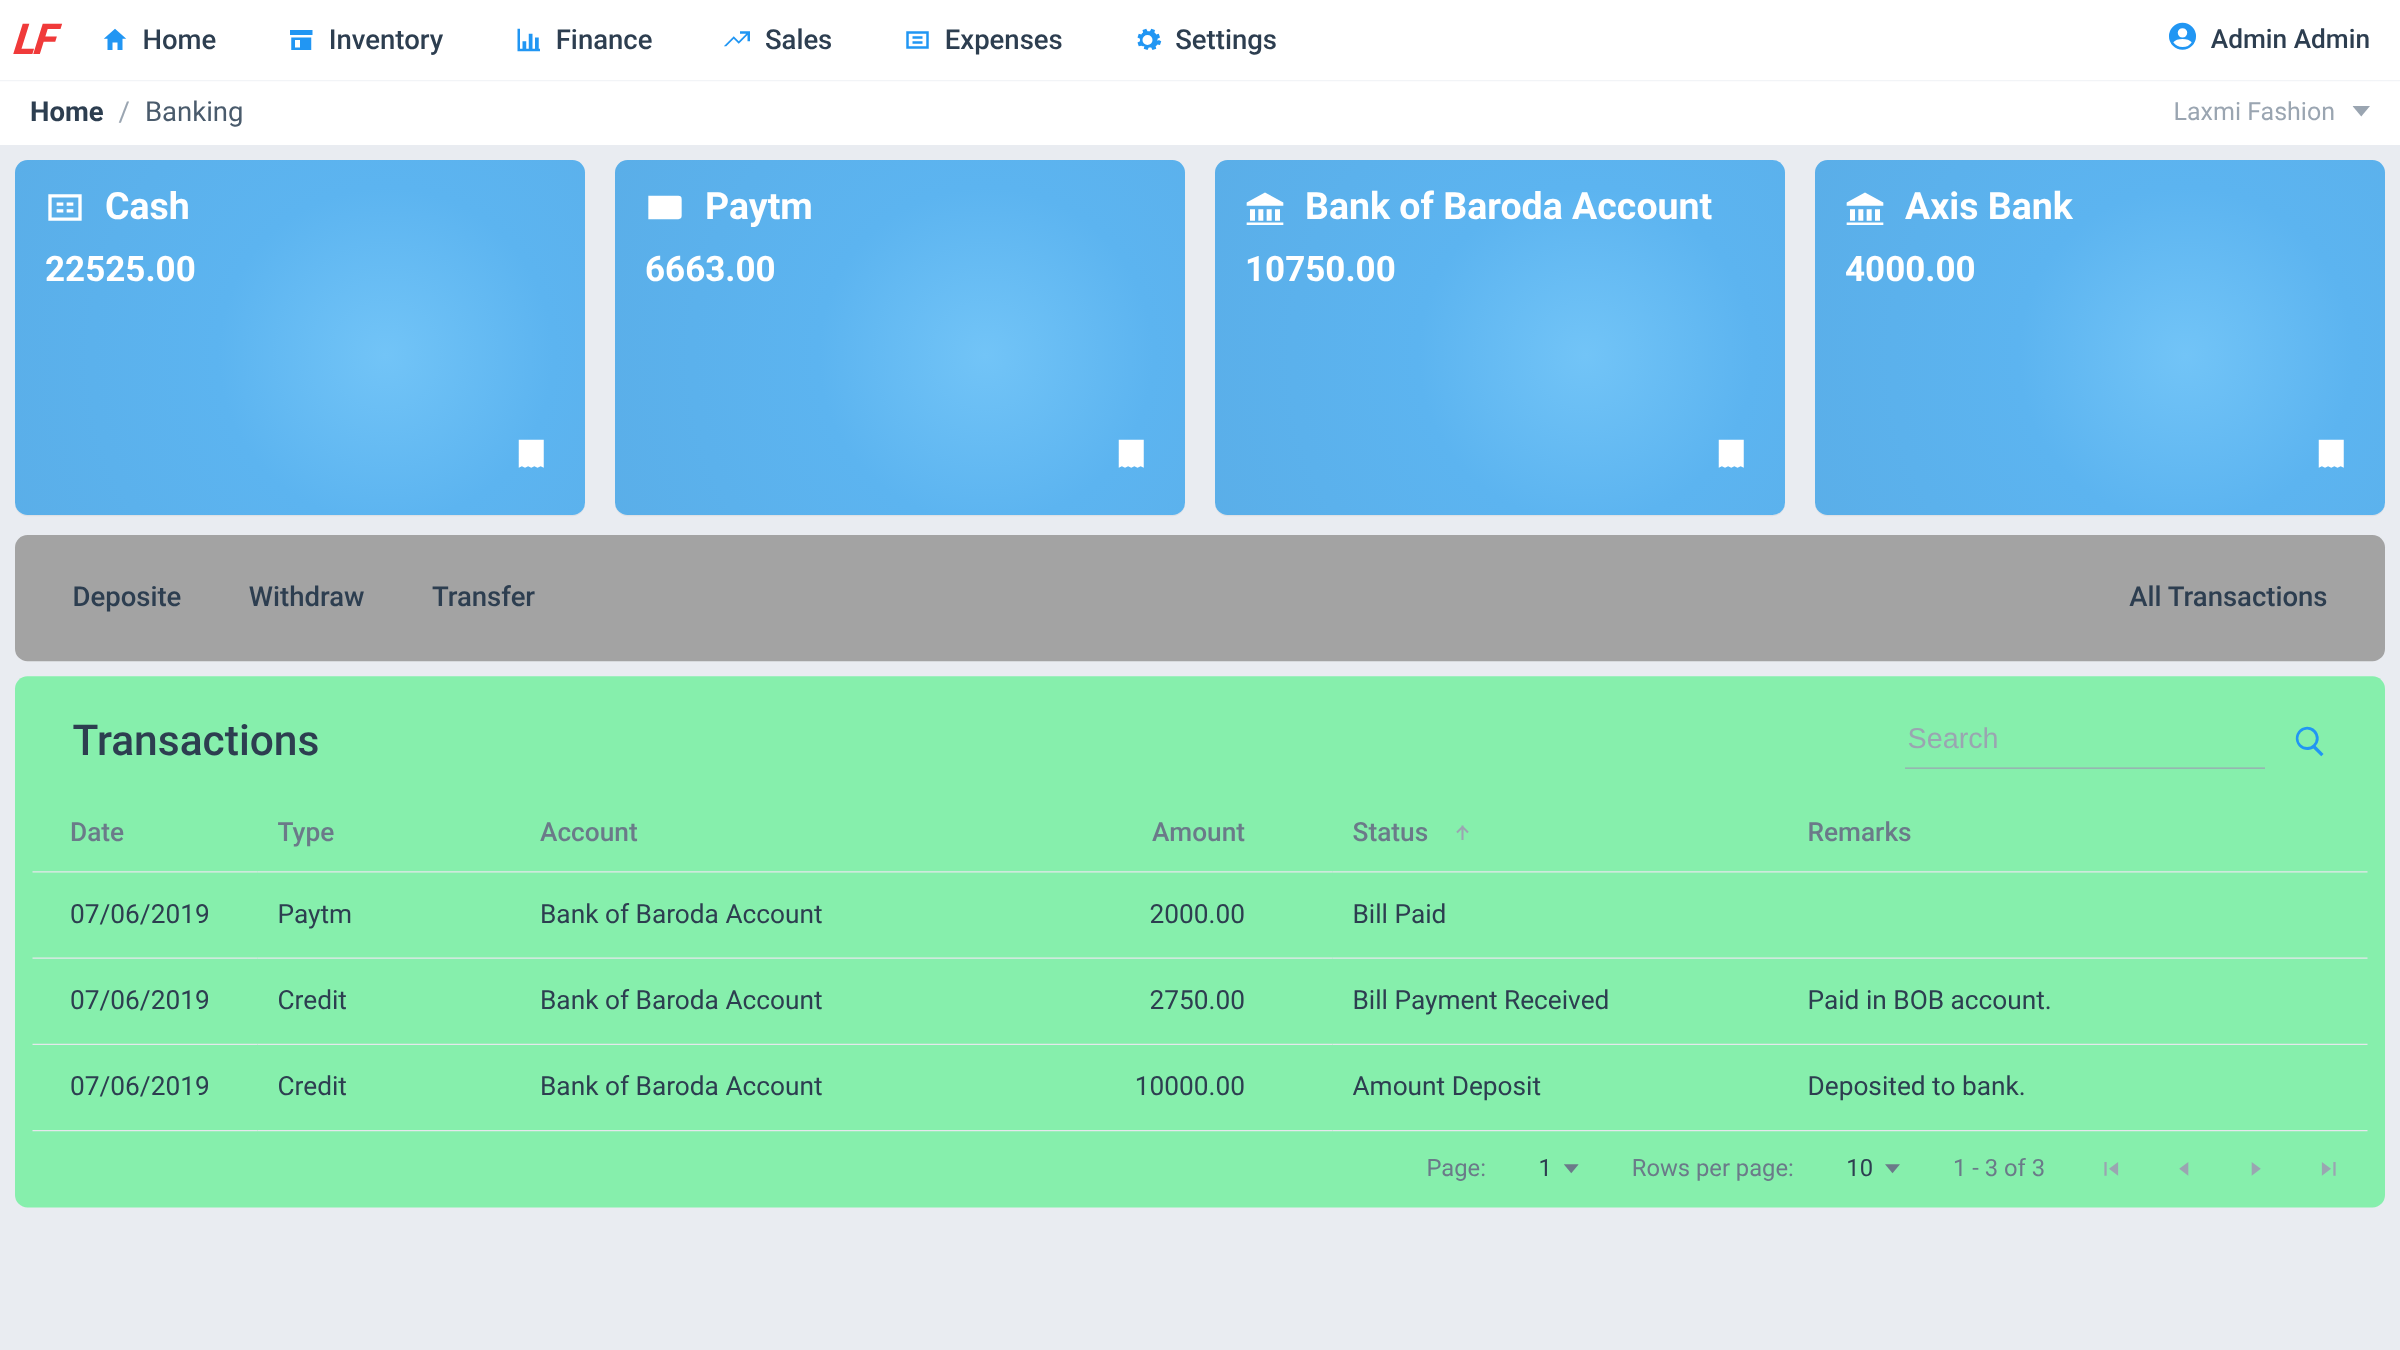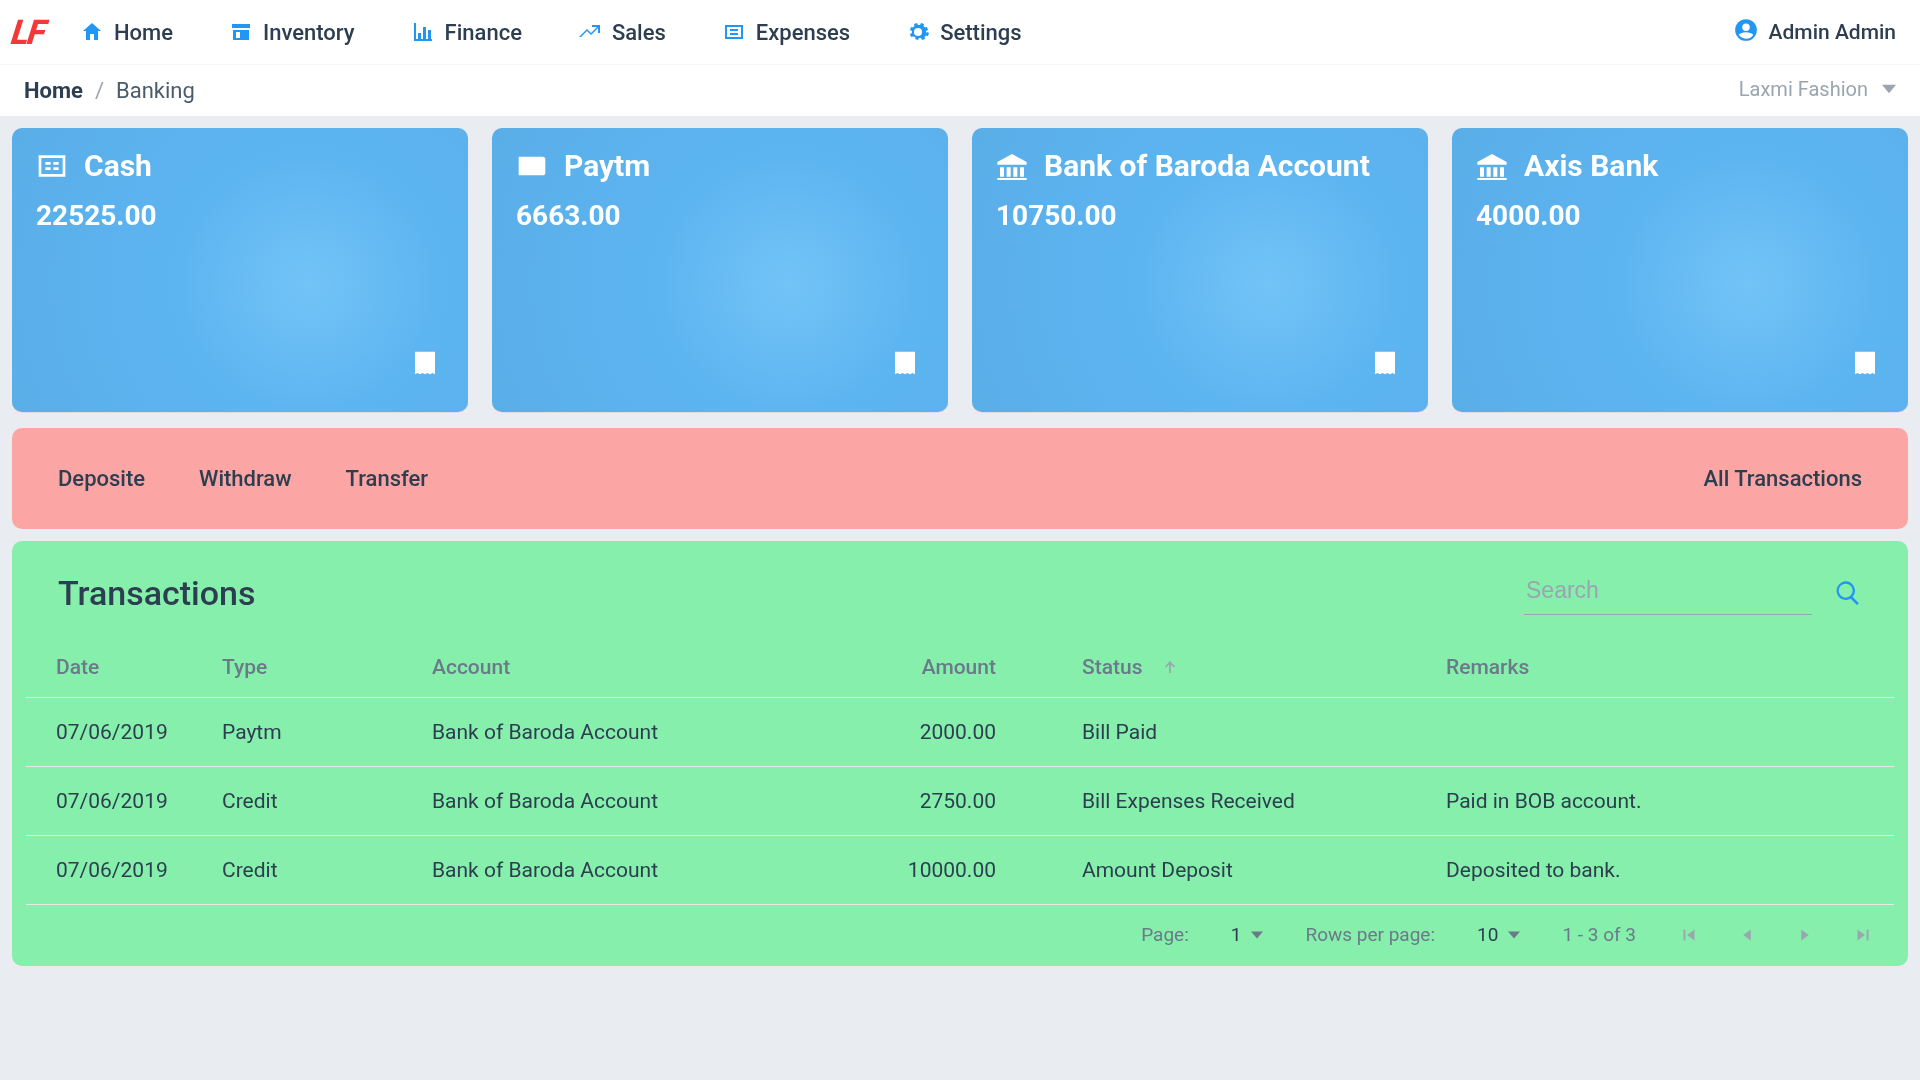--- a/index.html
+++ b/index.html
@@ -118,21 +118,21 @@
   .acct-corner {
     position: absolute;
     right: 28px;
     bottom: 30px;
   }
   .acct-corner svg { width: 30px; height: 30px; }
 
   
   .tabs-panel {
     margin: 0 12px 12px 12px;
-    background: #fca5a5;
+    background: #a3a3a3;
     border-radius: 10px;
     height: 101px;
     display: flex;
     align-items: center;
     padding: 0 46px;
   }
   .tab-btn {
     font-size: 22px;
     color: var(--text-dark);
     cursor: pointer;
@@ -429,21 +429,21 @@
         <td class="col-acct">Bank of Baroda Account</td>
         <td class="col-amt">2000.00</td>
         <td class="col-status">Bill Paid</td>
         <td class="col-rem"></td>
       </tr>
       <tr>
         <td class="col-date">07/06/2019</td>
         <td class="col-type">Credit</td>
         <td class="col-acct">Bank of Baroda Account</td>
         <td class="col-amt">2750.00</td>
-        <td class="col-status">Bill Expenses Received</td>
+        <td class="col-status">Bill Payment Received</td>
         <td class="col-rem">Paid in BOB account.</td>
       </tr>
       <tr>
         <td class="col-date">07/06/2019</td>
         <td class="col-type">Credit</td>
         <td class="col-acct">Bank of Baroda Account</td>
         <td class="col-amt">10000.00</td>
         <td class="col-status">Amount Deposit</td>
         <td class="col-rem">Deposited to bank.</td>
       </tr>

